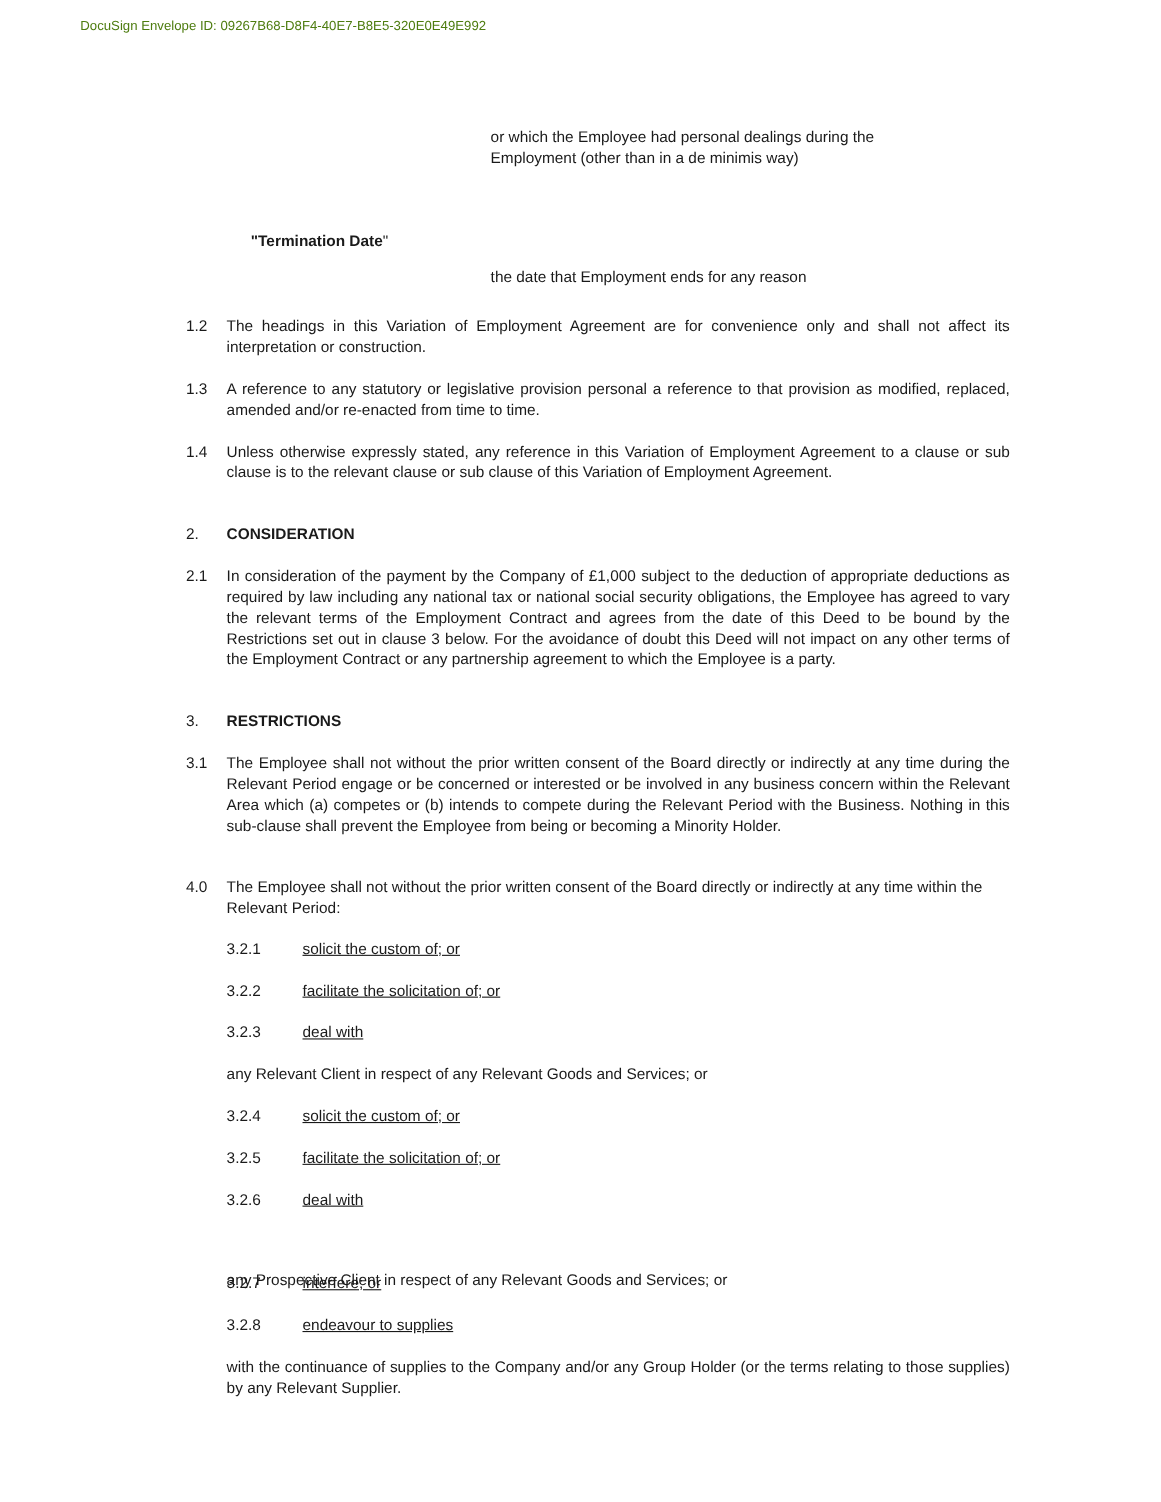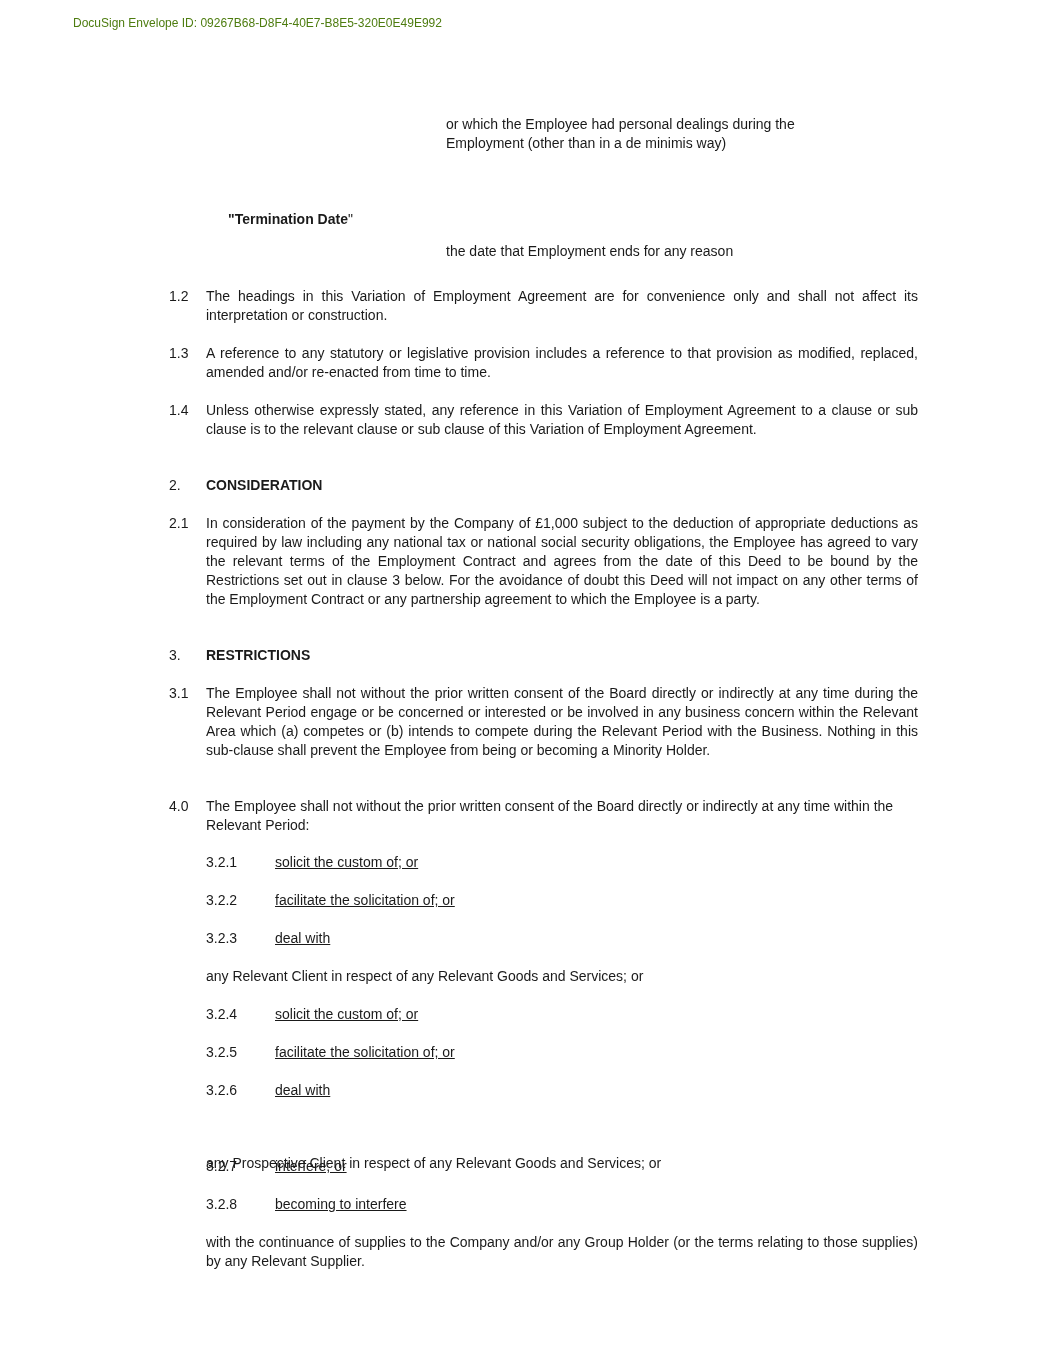--- a/index.html
+++ b/index.html
@@ -39,21 +39,21 @@
   <div class="txt def-term"><span>"</span><span>Termination Date</span><span class="q">"</span></div>
   <div class="txt def-meaning">the date that Employment ends for any reason</div>
 
   <div class="txt clause" style="top:287px">
     <span class="num">1.2</span>
     <div class="body">The headings in this Variation of Employment Agreement are for convenience only and shall not affect its interpretation or construction.</div>
   </div>
 
   <div class="txt clause" style="top:344px">
     <span class="num">1.3</span>
-    <div class="body">A reference to any statutory or legislative provision includes a reference to that provision as modified, replaced, amended and/or re-enacted from time to time.</div>
+    <div class="body">A reference to any statutory or legislative provision personal a reference to that provision as modified, replaced, amended and/or re-enacted from time to time.</div>
   </div>
 
   <div class="txt clause" style="top:401px">
     <span class="num">1.4</span>
     <div class="body">Unless otherwise expressly stated, any reference in this Variation of Employment Agreement to a clause or sub clause is to the relevant clause or sub clause of this Variation of Employment Agreement.</div>
   </div>
 
   <div class="txt clause" style="top:476px">
     <span class="num">2.</span>
     <div class="body heading">CONSIDERATION</div>
@@ -108,18 +108,18 @@
   </div>
 
   <div class="txt cont" style="top:1154px">any Prospective Client in respect of any Relevant Goods and Services; or</div>
 
   <div class="txt sub" style="top:1157px">
     <span class="num">3.2.7</span>
     <div class="body">interfere; or</div>
   </div>
   <div class="txt sub" style="top:1195px">
     <span class="num">3.2.8</span>
-    <div class="body">becoming to interfere</div>
+    <div class="body">endeavour to supplies</div>
   </div>
 
   <div class="txt cont" style="top:1233px">with the continuance of supplies to the Company and/or any Group Holder (or the terms relating to those supplies) by any Relevant Supplier.</div>
 
 </div>
 
 </body></html>

